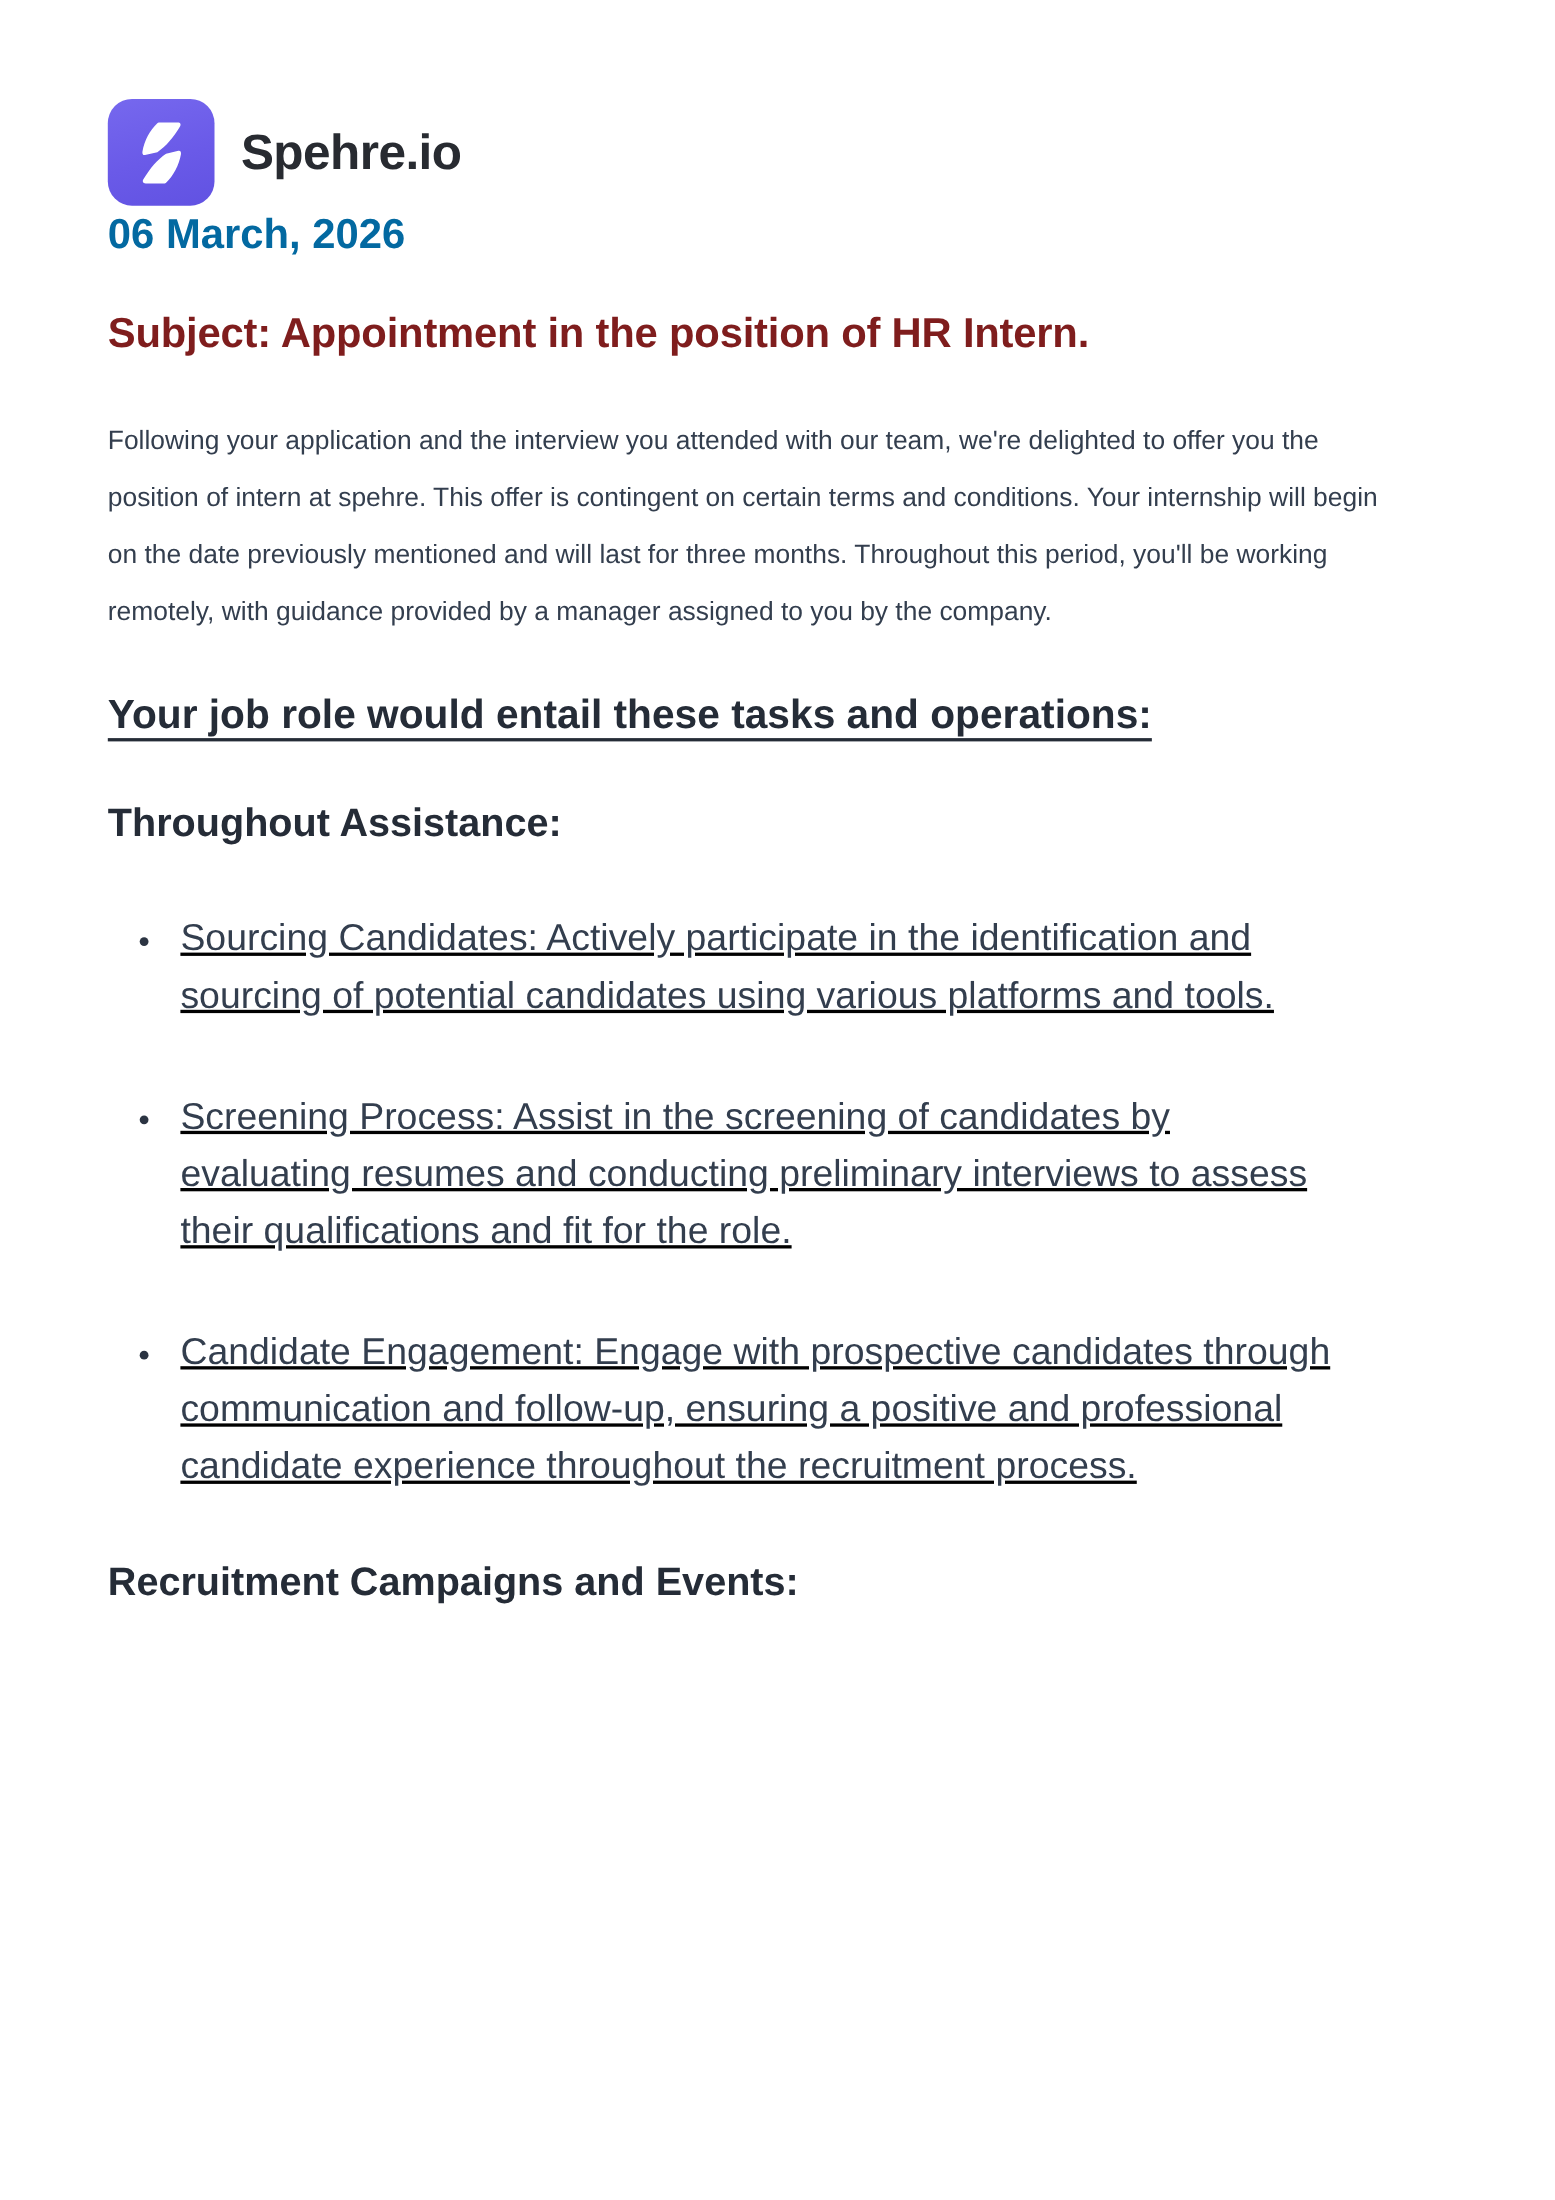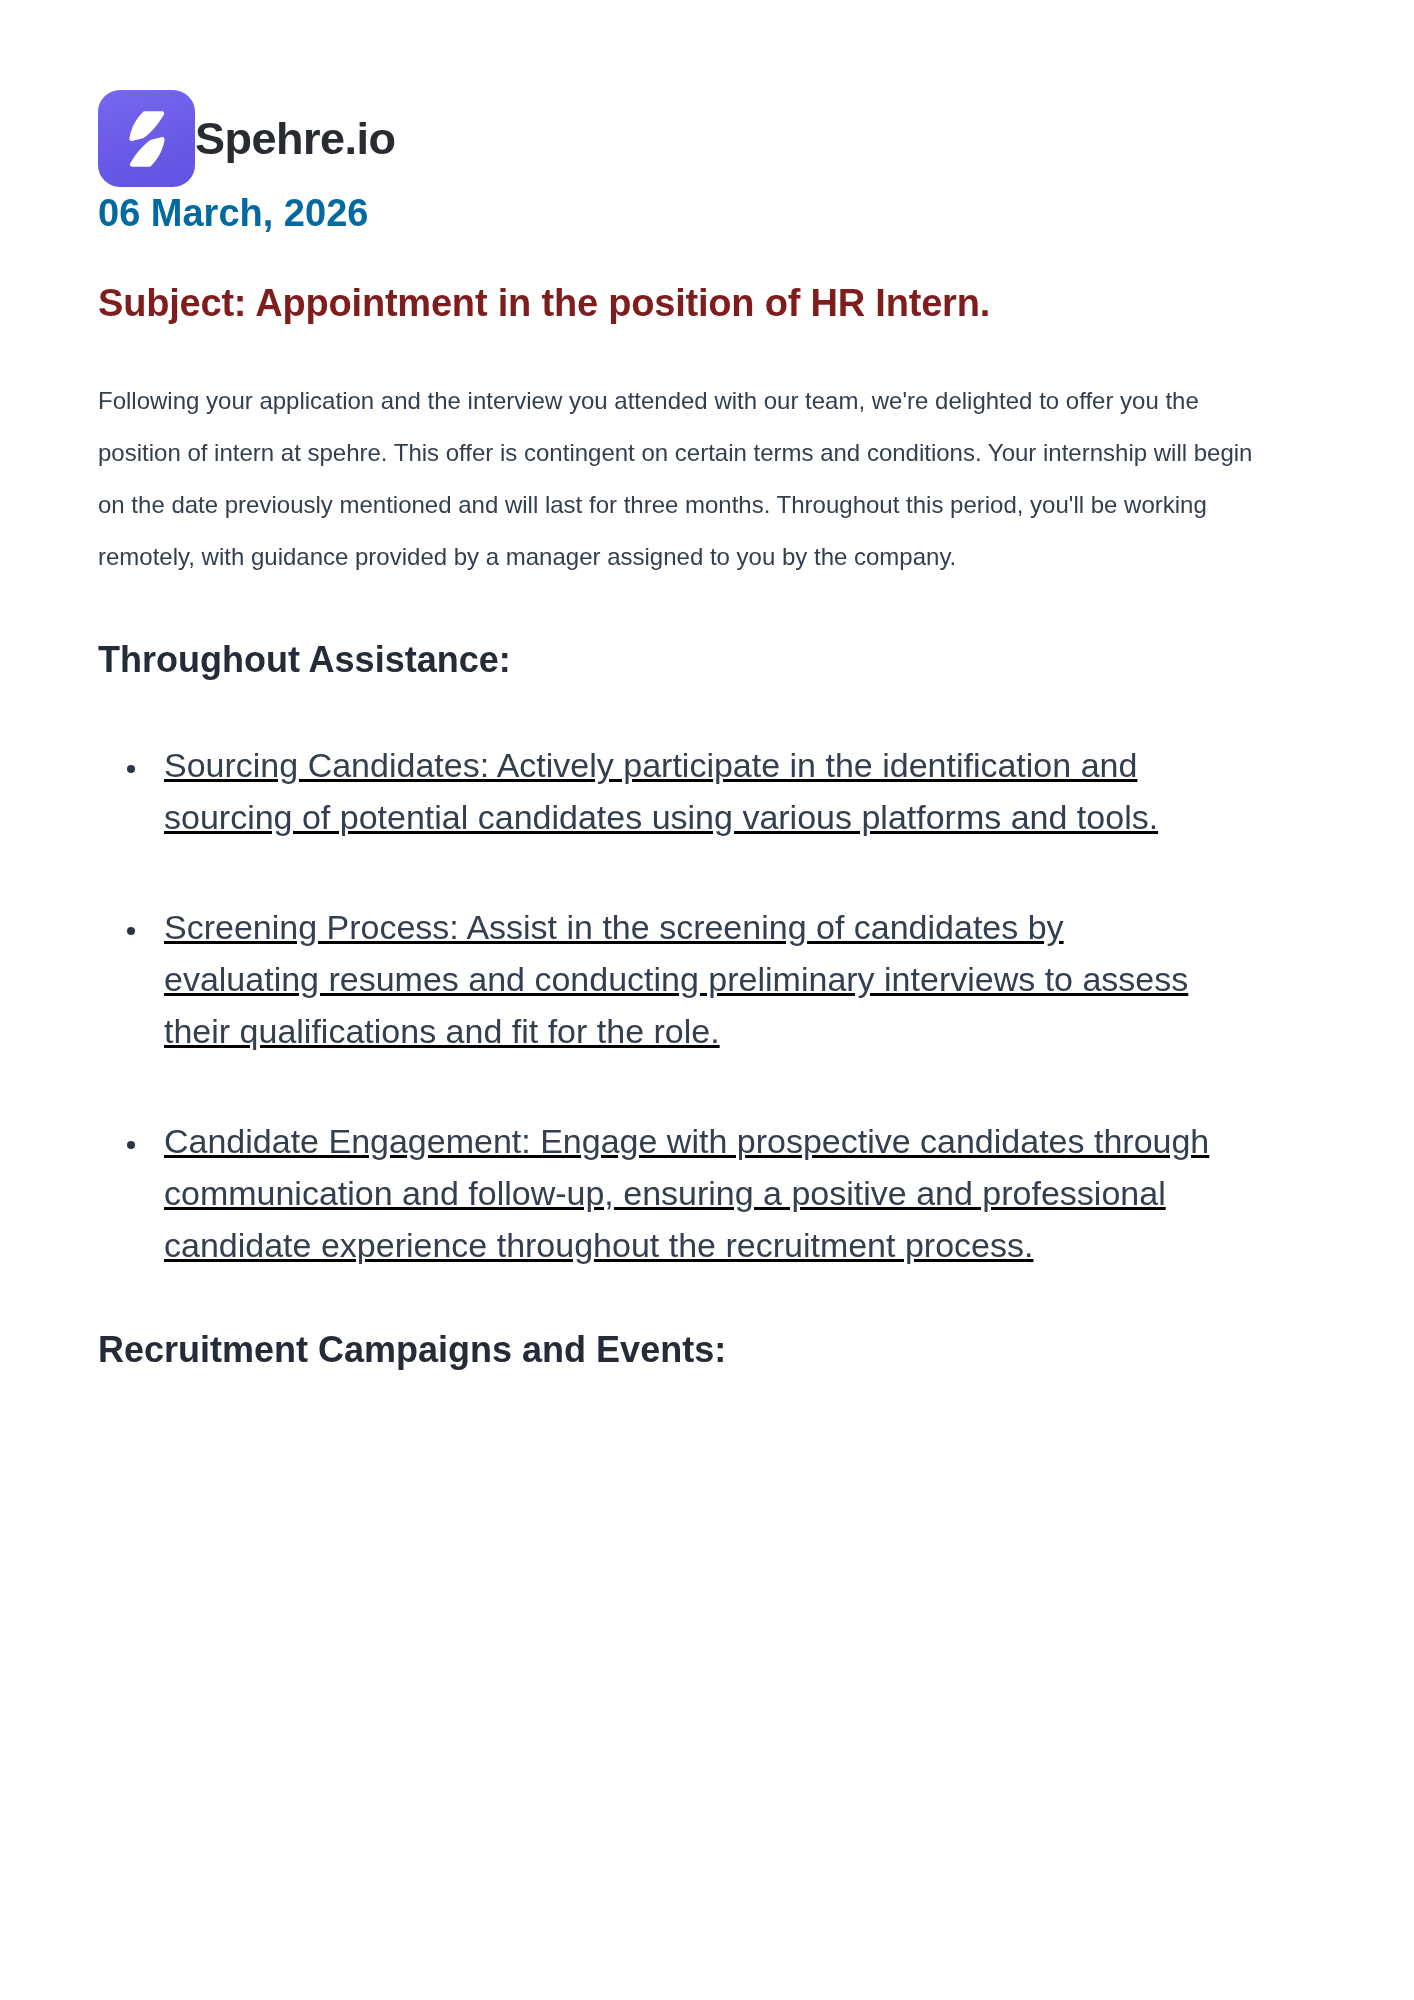--- a/index.html
+++ b/index.html
@@ -9,20 +9,21 @@
     width: 1414px;
     height: 2000px;
     background: #ffffff;
     font-family: "Liberation Sans", sans-serif;
     padding: 90px 92px 0 98px;
     overflow: hidden;
   }
   .brand-row {
     display: flex;
     align-items: center;
+    gap: 24px;
   }
   .logo-box {
     width: 97px;
     height: 97px;
     border-radius: 22px;
     background: linear-gradient(165deg, #7668ee 0%, #6a5ae8 55%, #6152e2 100%);
     display: flex;
     align-items: center;
     justify-content: center;
     flex: 0 0 auto;
@@ -120,20 +121,21 @@
   </div>
 
   <div class="date-block">
     <div>06 March, 2026</div>
   </div>
 
   <div class="subject">Subject: Appointment in the position of HR Intern.</div>
 
   <p class="para">Following your application and the interview you attended with our team, we're delighted to offer you the position of intern at spehre. This offer is contingent on certain terms and conditions. Your internship will begin on the date previously mentioned and will last for three months. Throughout this period, you'll be working remotely, with guidance provided by a manager assigned to you by the company.</p>
 
+  <div class="tasks-heading">Your job role would entail these tasks and operations:</div>
 
   <div class="section-title">Throughout Assistance:</div>
 
   <ul class="bullets">
     <li>Sourcing Candidates: Actively participate in the identification and sourcing of potential candidates using various platforms and tools.</li>
     <li>Screening Process: Assist in the screening of candidates by evaluating resumes and conducting preliminary interviews to assess their qualifications and fit for the role.</li>
     <li>Candidate Engagement: Engage with prospective candidates through communication and follow-up, ensuring a positive and professional candidate experience throughout the recruitment process.</li>
   </ul>
 
   <div class="section-title" style="margin-top:0;">Recruitment Campaigns and Events:</div>

